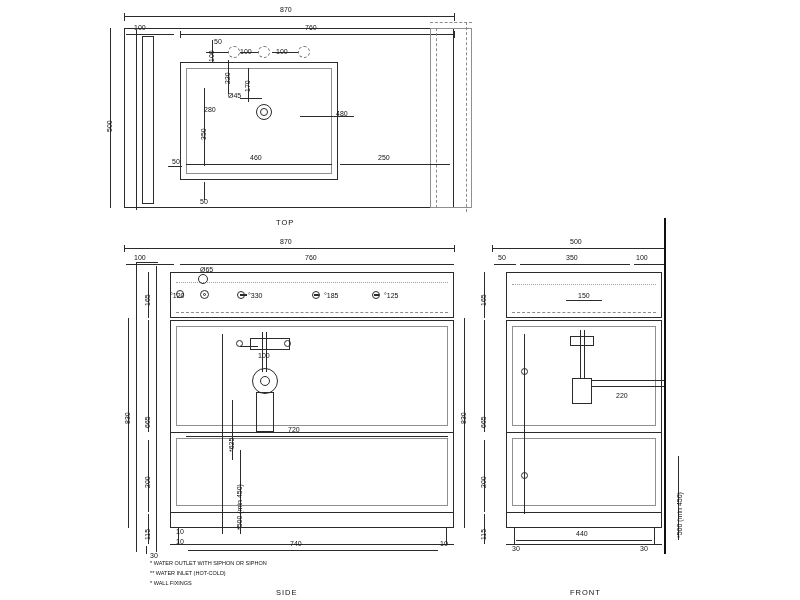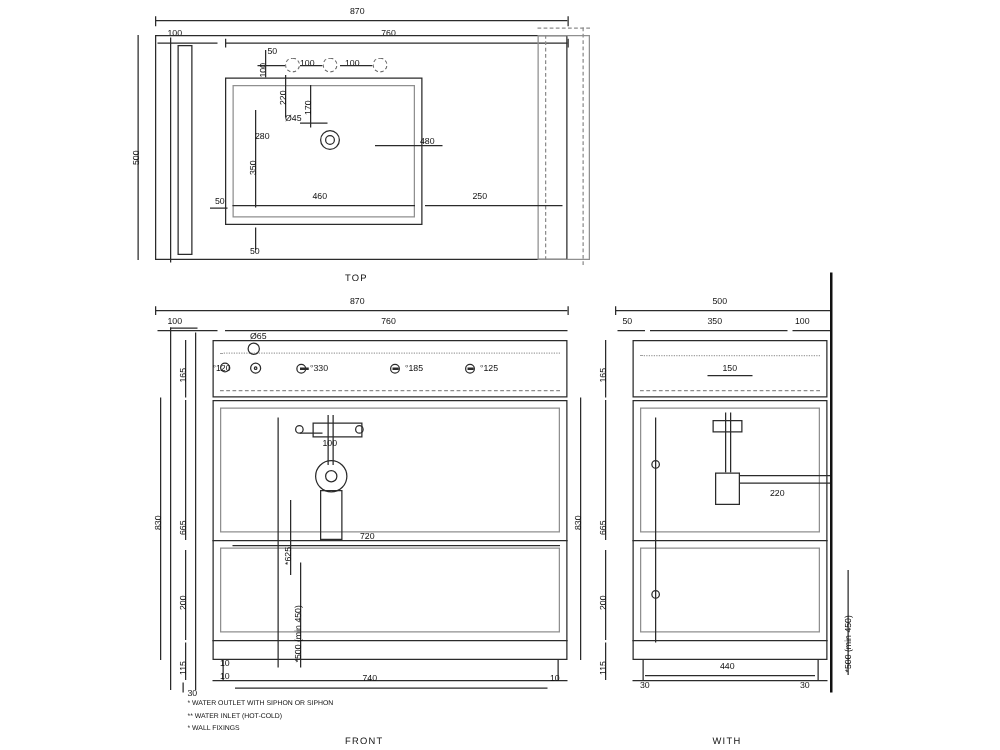--- a/index.html
+++ b/index.html
@@ -194,21 +194,21 @@
   <div class="ln h" style="left:188px;top:550px;width:250px;"></div>
   <div class="t" style="left:290px;top:540px;">740</div>
   <div class="t" style="left:440px;top:540px;">10</div>
   <div class="t" style="left:150px;top:552px;">30</div>
   <div class="ln v" style="left:146px;top:546px;height:8px;"></div>
 
   <div class="note" style="left:150px;top:560px;">* WATER OUTLET WITH SIPHON OR SIPHON</div>
   <div class="note" style="left:150px;top:570px;">** WATER INLET (HOT-COLD)</div>
   <div class="note" style="left:150px;top:580px;">* WALL FIXINGS</div>
 
-  <div class="caption" style="left:276px;top:588px;">FRONT</div>
+  <div class="caption" style="left:276px;top:588px;">SIDE</div>
 
   <div class="ln h" style="left:492px;top:248px;width:172px;"></div>
   <div class="ln v" style="left:492px;top:245px;height:7px;"></div>
   <div class="ln v" style="left:664px;top:245px;height:7px;"></div>
   <div class="t" style="left:570px;top:238px;">500</div>
 
   <div class="ln h" style="left:520px;top:264px;width:110px;"></div>
   <div class="t" style="left:566px;top:254px;">350</div>
   <div class="ln h" style="left:494px;top:264px;width:22px;"></div>
   <div class="t" style="left:498px;top:254px;">50</div>
@@ -259,15 +259,15 @@
   <div class="vt" style="left:480px;top:540px;">115</div>
 
   <div class="ln v" style="left:678px;top:456px;height:84px;"></div>
   <div class="vt" style="left:676px;top:538px;">*500 (min 450)</div>
 
   <div class="ln h" style="left:516px;top:540px;width:136px;"></div>
   <div class="t" style="left:576px;top:530px;">440</div>
   <div class="t" style="left:512px;top:545px;">30</div>
   <div class="t" style="left:640px;top:545px;">30</div>
 
-  <div class="caption" style="left:570px;top:588px;">WITH</div>
+  <div class="caption" style="left:570px;top:588px;">FRONT</div>
 
 </div>
 
 </body></html>

